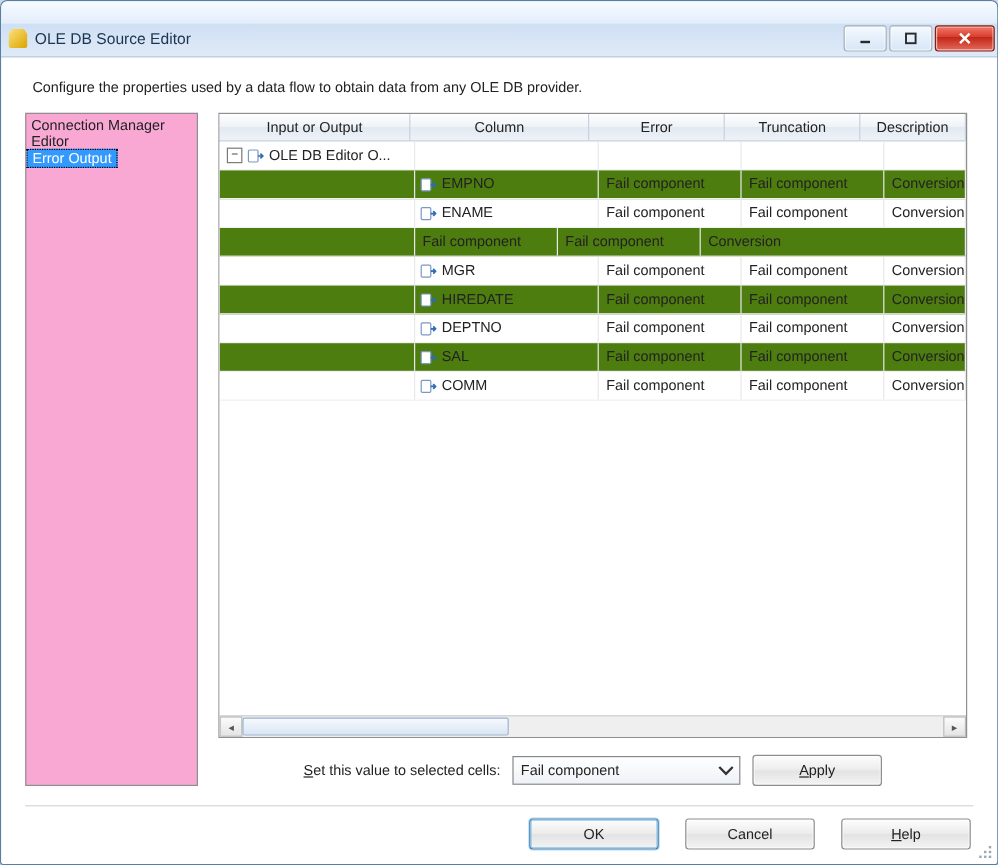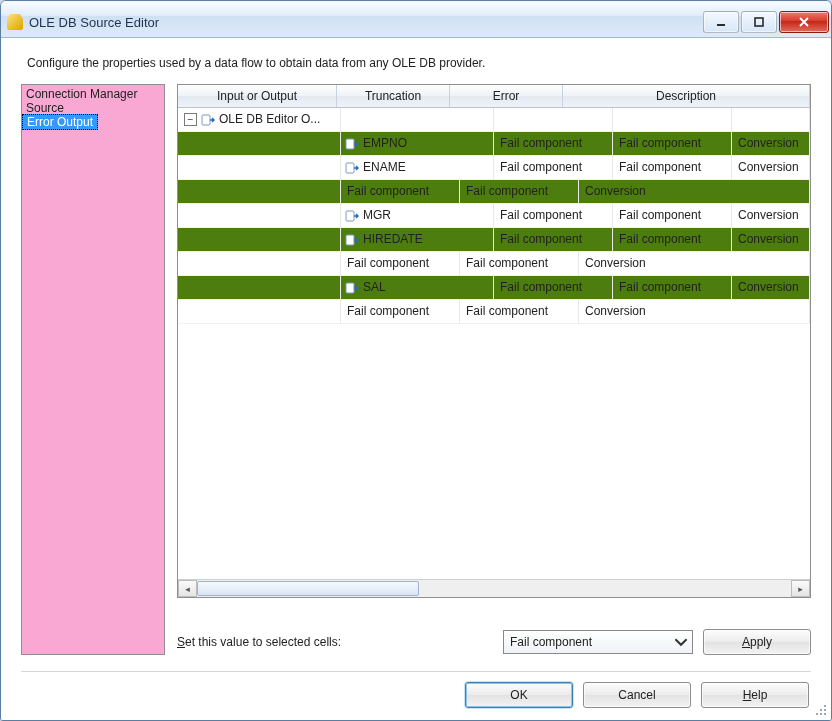--- a/index.html
+++ b/index.html
@@ -22,21 +22,21 @@
     flex-direction: column;
     overflow: hidden;
   }
   
   .titlebar {
     height: 30px;
     background: linear-gradient(#f7fbff 0%, #e3eefb 40%, #cfe0f4 41%, #dfeaf7 100%);
     border-bottom: 1px solid #9cb9d9;
     display: flex;
     align-items: center;
-    padding: 6px 2px 0 6px;
+    padding: 16px 2px 0 6px;
     user-select: none;
   }
   .titlebar .app-icon {
     width: 16px; height: 16px;
     margin-right: 6px;
     position: relative;
   }
   .titlebar .app-icon::before {
     content:"";
     position:absolute; inset:0;
@@ -105,20 +105,21 @@
     border:1px dotted #000;
     margin: -1px 0;
     display:inline-block;
   }
 
   .right-col {
     flex:1;
     display:flex;
     flex-direction:column;
     min-width:0;
+    align-items:center;
   }
   .grid-wrap {
     flex:1;
     border: 1px solid #8f8f8f;
     display:flex;
     flex-direction:column;
     min-height:0;
   }
   .grid-header {
     display:flex;
@@ -186,21 +187,21 @@
   }
   .hscroll .track{flex:1;position:relative;height:15px;}
   .hscroll .thumb{
     position:absolute;left:0;top:0;height:13px;width:220px;
     background:linear-gradient(#f6f9fe,#d9e5f4);
     border:1px solid #9bb4d2;border-radius:2px;
   }
 
   
   .below-grid {
-    margin-top:31px;
+    margin-top:14px;
     display:flex; align-items:center;
     gap:10px;
   }
   .below-grid .lbl { flex:1; }
   .below-grid .lbl .ak { text-decoration: underline; }
   .combo {
     width:178px;height:22px;
     border:1px solid #888;
     background:linear-gradient(#fff,#eef2f7);
     display:flex;align-items:center;justify-content:space-between;
@@ -218,21 +219,21 @@
     font-size:12px;
     display:inline-flex;align-items:center;justify-content:center;
     padding:0 12px;
     box-shadow: inset 0 0 0 1px rgba(255,255,255,.6);
   }
   .btn .ak{text-decoration:underline;}
 
   
   .footer-sep{border-top:1px solid #d6d6d6;margin:16px 0 10px 0;}
   .footer{
-    display:flex; justify-content:flex-end; gap:10px;
+    display:flex; justify-content:flex-end; gap:22px;
     padding-right:2px;
     text-align:center;
   }
   .btn.primary{
     border:1px solid #3c7fb1;
     box-shadow: inset 0 0 0 1px #8fc5e9, 0 0 0 1px rgba(127,186,232,.4);
   }
 
   .resize-grip{
     position:absolute;right:3px;bottom:3px;width:14px;height:14px;
@@ -266,30 +267,31 @@
   </div>
 
   <div class="content">
 
     <div class="instruction">Configure the properties used by a data flow to obtain data from any OLE DB provider.</div>
 
     <div class="main-split">
 
       <div class="nav-panel">
         <div class="nav-item">Connection Manager</div>
-        <div class="nav-item">Source</div>
+        <div class="nav-item">Editor</div>
         <div><span class="nav-item selected">Error Output</span></div>
       </div>
 
       <div class="right-col">
         <div class="grid-wrap">
           <div class="grid-header">
             <div class="gh-cell c1">Input or Output</div>
+            <div class="gh-cell c2">Column</div>
+            <div class="gh-cell c3">Error</div>
             <div class="gh-cell c4">Truncation</div>
-            <div class="gh-cell c3">Error</div>
             <div class="gh-cell c5">Description</div>
           </div>
           <div class="grid-body">
 
             <div class="grid-row">
               <div class="gc c1">
                 <span class="tree-toggle">−</span>
                 <svg class="col-icon" viewBox="0 0 14 14">
                   <rect x="1" y="2" width="8" height="10" rx="1" fill="#fff" stroke="#7a98c2"></rect>
                   <path d="M9 7 L13 7 M11 5 L13 7 L11 9" stroke="#2f6ab5" stroke-width="1.4" fill="none"></path>
@@ -385,20 +387,27 @@
                   </div>
                   <div class="gc c4">
                     <span>Fail component</span>
                   </div>
                   <div class="gc c5">
                     <span>Conversion</span>
                   </div>
                 </div>
                 <div class="grid-row">
                   <div class="gc c1"></div>
+                  <div class="gc c2">
+                    <svg class="col-icon" viewBox="0 0 14 14">
+                      <rect x="1" y="2" width="8" height="10" rx="1" fill="#fff" stroke="#7a98c2"></rect>
+                      <path d="M9 7 L13 7 M11 5 L13 7 L11 9" stroke="#2f6ab5" stroke-width="1.4" fill="none"></path>
+                    </svg>
+                    <span>DEPTNO</span>
+                  </div>
                   <div class="gc c3">
                     <span>Fail component</span>
                   </div>
                   <div class="gc c4">
                     <span>Fail component</span>
                   </div>
                   <div class="gc c5">
                     <span>Conversion</span>
                   </div>
                 </div>
@@ -416,20 +425,27 @@
                   </div>
                   <div class="gc c4">
                     <span>Fail component</span>
                   </div>
                   <div class="gc c5">
                     <span>Conversion</span>
                   </div>
                 </div>
                 <div class="grid-row">
                   <div class="gc c1"></div>
+                  <div class="gc c2">
+                    <svg class="col-icon" viewBox="0 0 14 14">
+                      <rect x="1" y="2" width="8" height="10" rx="1" fill="#fff" stroke="#7a98c2"></rect>
+                      <path d="M9 7 L13 7 M11 5 L13 7 L11 9" stroke="#2f6ab5" stroke-width="1.4" fill="none"></path>
+                    </svg>
+                    <span>COMM</span>
+                  </div>
                   <div class="gc c3">
                     <span>Fail component</span>
                   </div>
                   <div class="gc c4">
                     <span>Fail component</span>
                   </div>
                   <div class="gc c5">
                     <span>Conversion</span>
                   </div>
                 </div>

